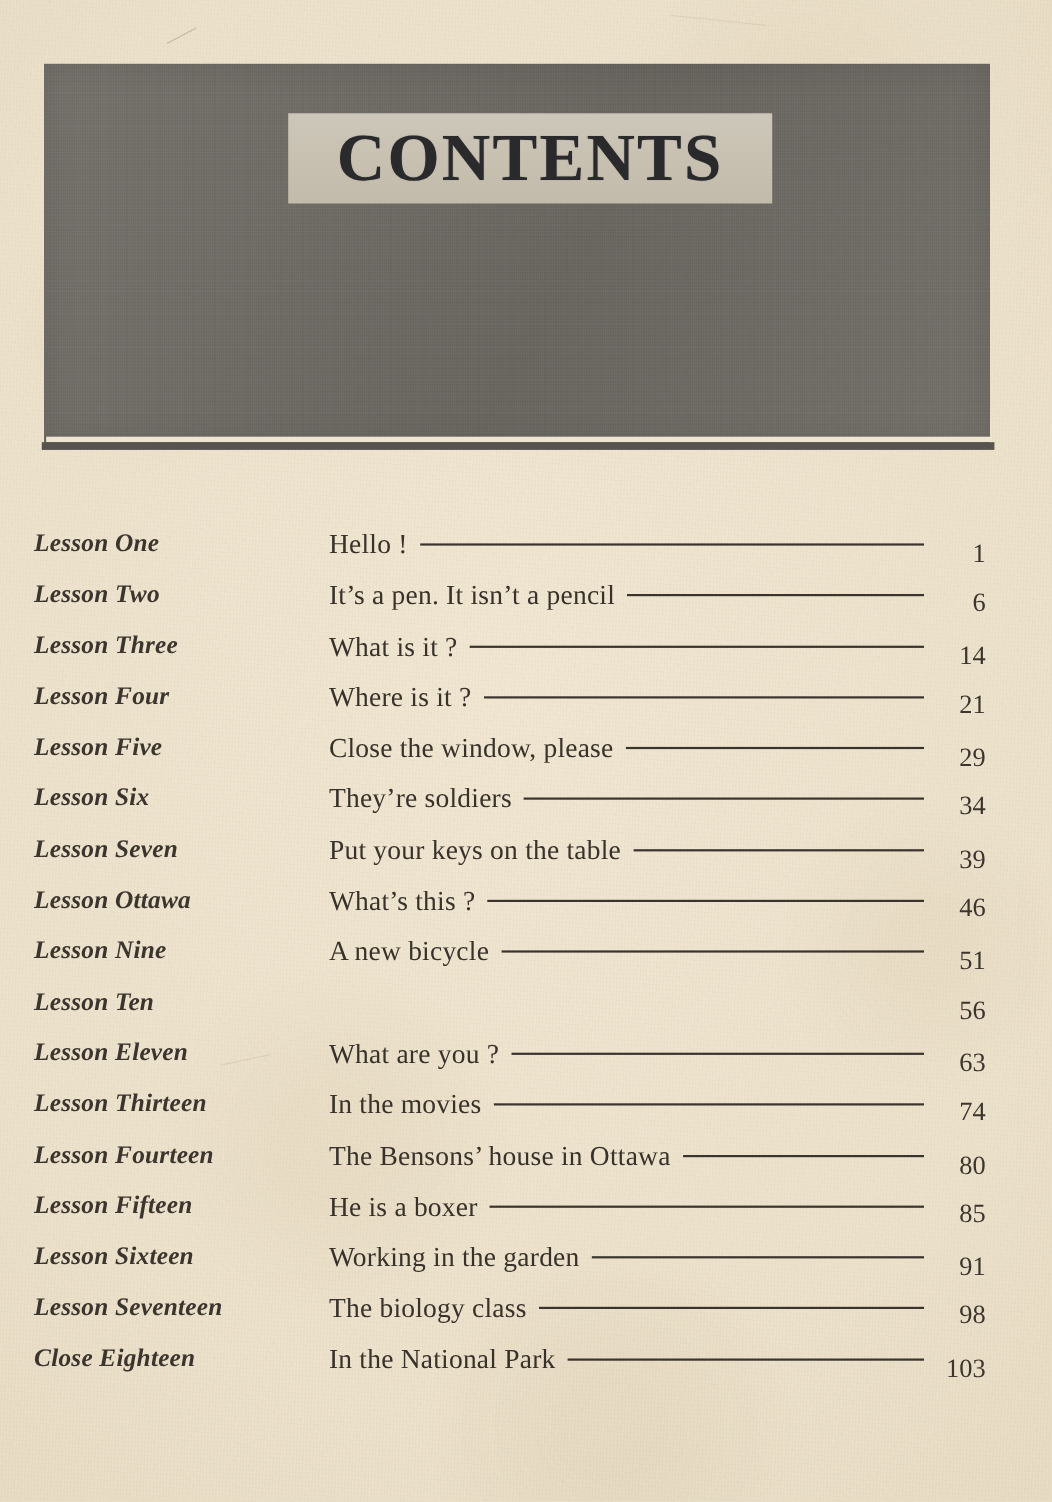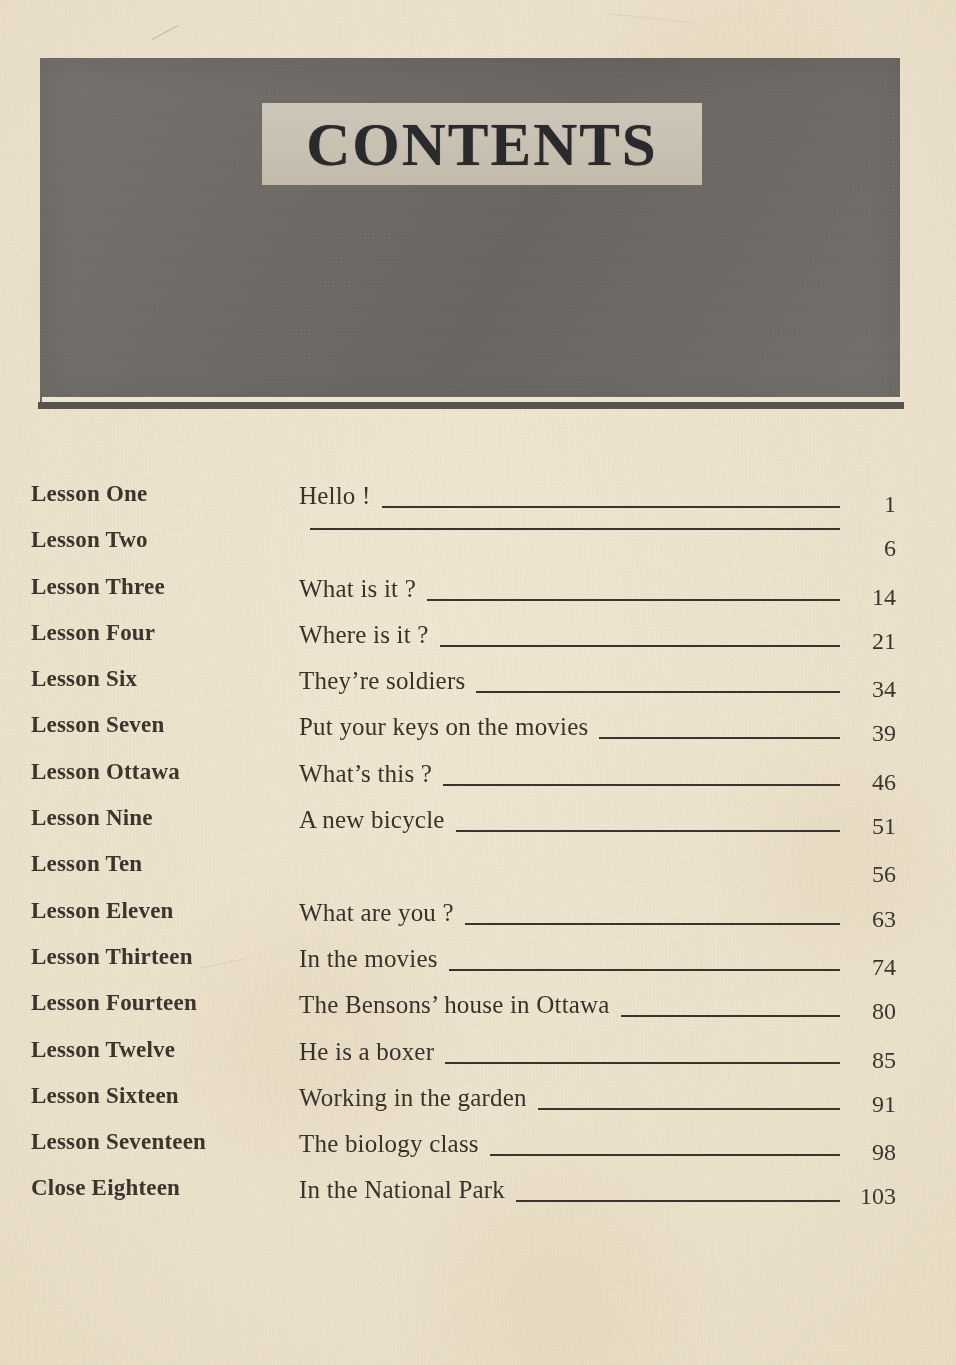--- a/index.html
+++ b/index.html
@@ -127,28 +127,29 @@
   .lesson-label {
     position: absolute;
     left: 31px;
     top: 0;
     font-family: "Liberation Serif", "DejaVu Serif", serif;
     font-weight: bold;
     font-size: 23px;
     color: #3b352e;
     letter-spacing: .2px;
     white-space: nowrap;
+    font-style: italic;
   }
   .entry {
     position: absolute;
     left: 299px;
     right: 116px;
     top: 1px;
     display: flex;
-    align-items: flex-end;
+    align-items: center;
   }
   .entry-title {
     font-family: "Liberation Serif", "DejaVu Serif", serif;
     font-size: 25px;
     color: #38322b;
     white-space: nowrap;
     letter-spacing: .2px;
   }
   .leader {
     flex: 1 1 auto;
@@ -208,20 +209,21 @@
         <span class="lesson-label">Lesson One</span>
         <span class="entry">
           <span class="entry-title">Hello !</span>
           <span class="leader"></span>
         </span>
         <span class="page-num">1</span>
       </div>
       <div class="toc-row">
         <span class="lesson-label">Lesson Two</span>
         <span class="entry">
+          <span class="entry-title">It’s a pen. It isn’t a pencil</span>
           <span class="leader"></span>
         </span>
         <span class="page-num">6</span>
       </div>
       <div class="toc-row">
         <span class="lesson-label">Lesson Three</span>
         <span class="entry">
           <span class="entry-title">What is it ?</span>
           <span class="leader"></span>
         </span>
@@ -229,31 +231,39 @@
       </div>
       <div class="toc-row">
         <span class="lesson-label">Lesson Four</span>
         <span class="entry">
           <span class="entry-title">Where is it ?</span>
           <span class="leader"></span>
         </span>
         <span class="page-num">21</span>
       </div>
       <div class="toc-row">
+        <span class="lesson-label">Lesson Five</span>
+        <span class="entry">
+          <span class="entry-title">Close the window, please</span>
+          <span class="leader"></span>
+        </span>
+        <span class="page-num">29</span>
+      </div>
+      <div class="toc-row">
         <span class="lesson-label">Lesson Six</span>
         <span class="entry">
           <span class="entry-title">They’re soldiers</span>
           <span class="leader"></span>
         </span>
         <span class="page-num">34</span>
       </div>
       <div class="toc-row">
         <span class="lesson-label">Lesson Seven</span>
         <span class="entry">
-          <span class="entry-title">Put your keys on the movies</span>
+          <span class="entry-title">Put your keys on the table</span>
           <span class="leader"></span>
         </span>
         <span class="page-num">39</span>
       </div>
       <div class="toc-row">
         <span class="lesson-label">Lesson Ottawa</span>
         <span class="entry">
           <span class="entry-title">What’s this ?</span>
           <span class="leader"></span>
         </span>
@@ -289,21 +299,21 @@
       </div>
       <div class="toc-row">
         <span class="lesson-label">Lesson Fourteen</span>
         <span class="entry">
           <span class="entry-title">The Bensons’ house in Ottawa</span>
           <span class="leader"></span>
         </span>
         <span class="page-num">80</span>
       </div>
       <div class="toc-row">
-        <span class="lesson-label">Lesson Twelve</span>
+        <span class="lesson-label">Lesson Fifteen</span>
         <span class="entry">
           <span class="entry-title">He is a boxer</span>
           <span class="leader"></span>
         </span>
         <span class="page-num">85</span>
       </div>
       <div class="toc-row">
         <span class="lesson-label">Lesson Sixteen</span>
         <span class="entry">
           <span class="entry-title">Working in the garden</span>

